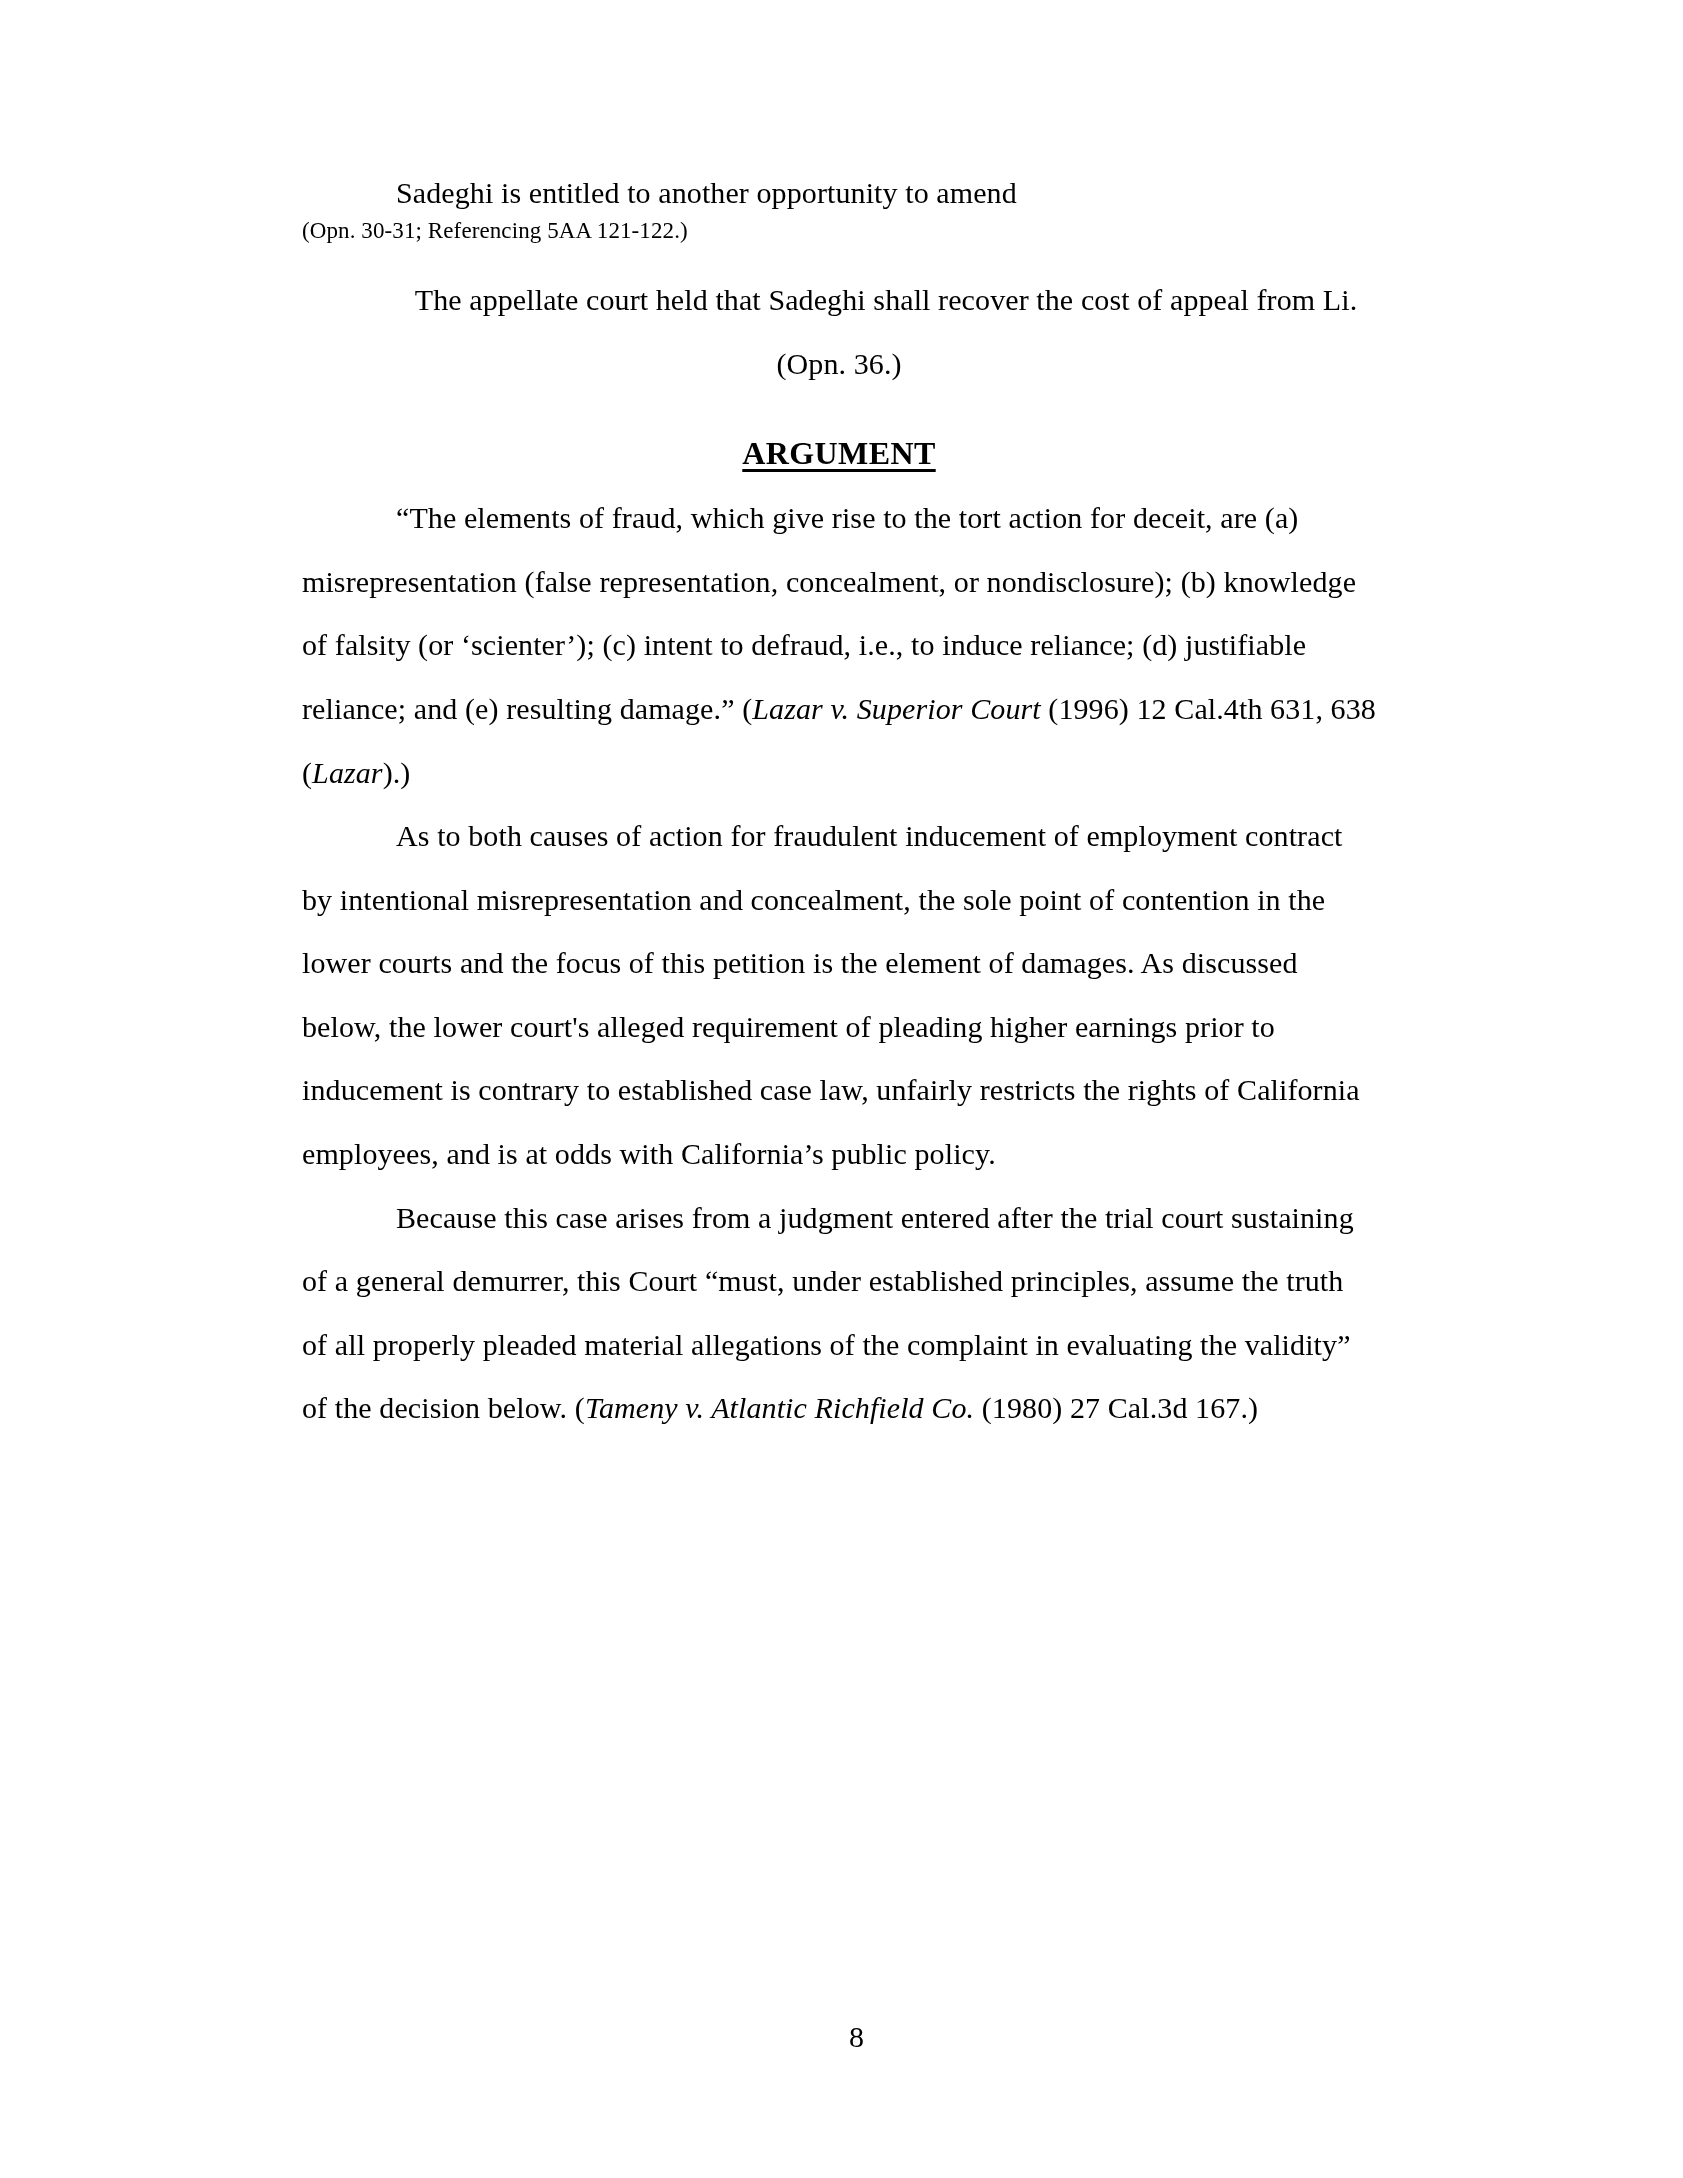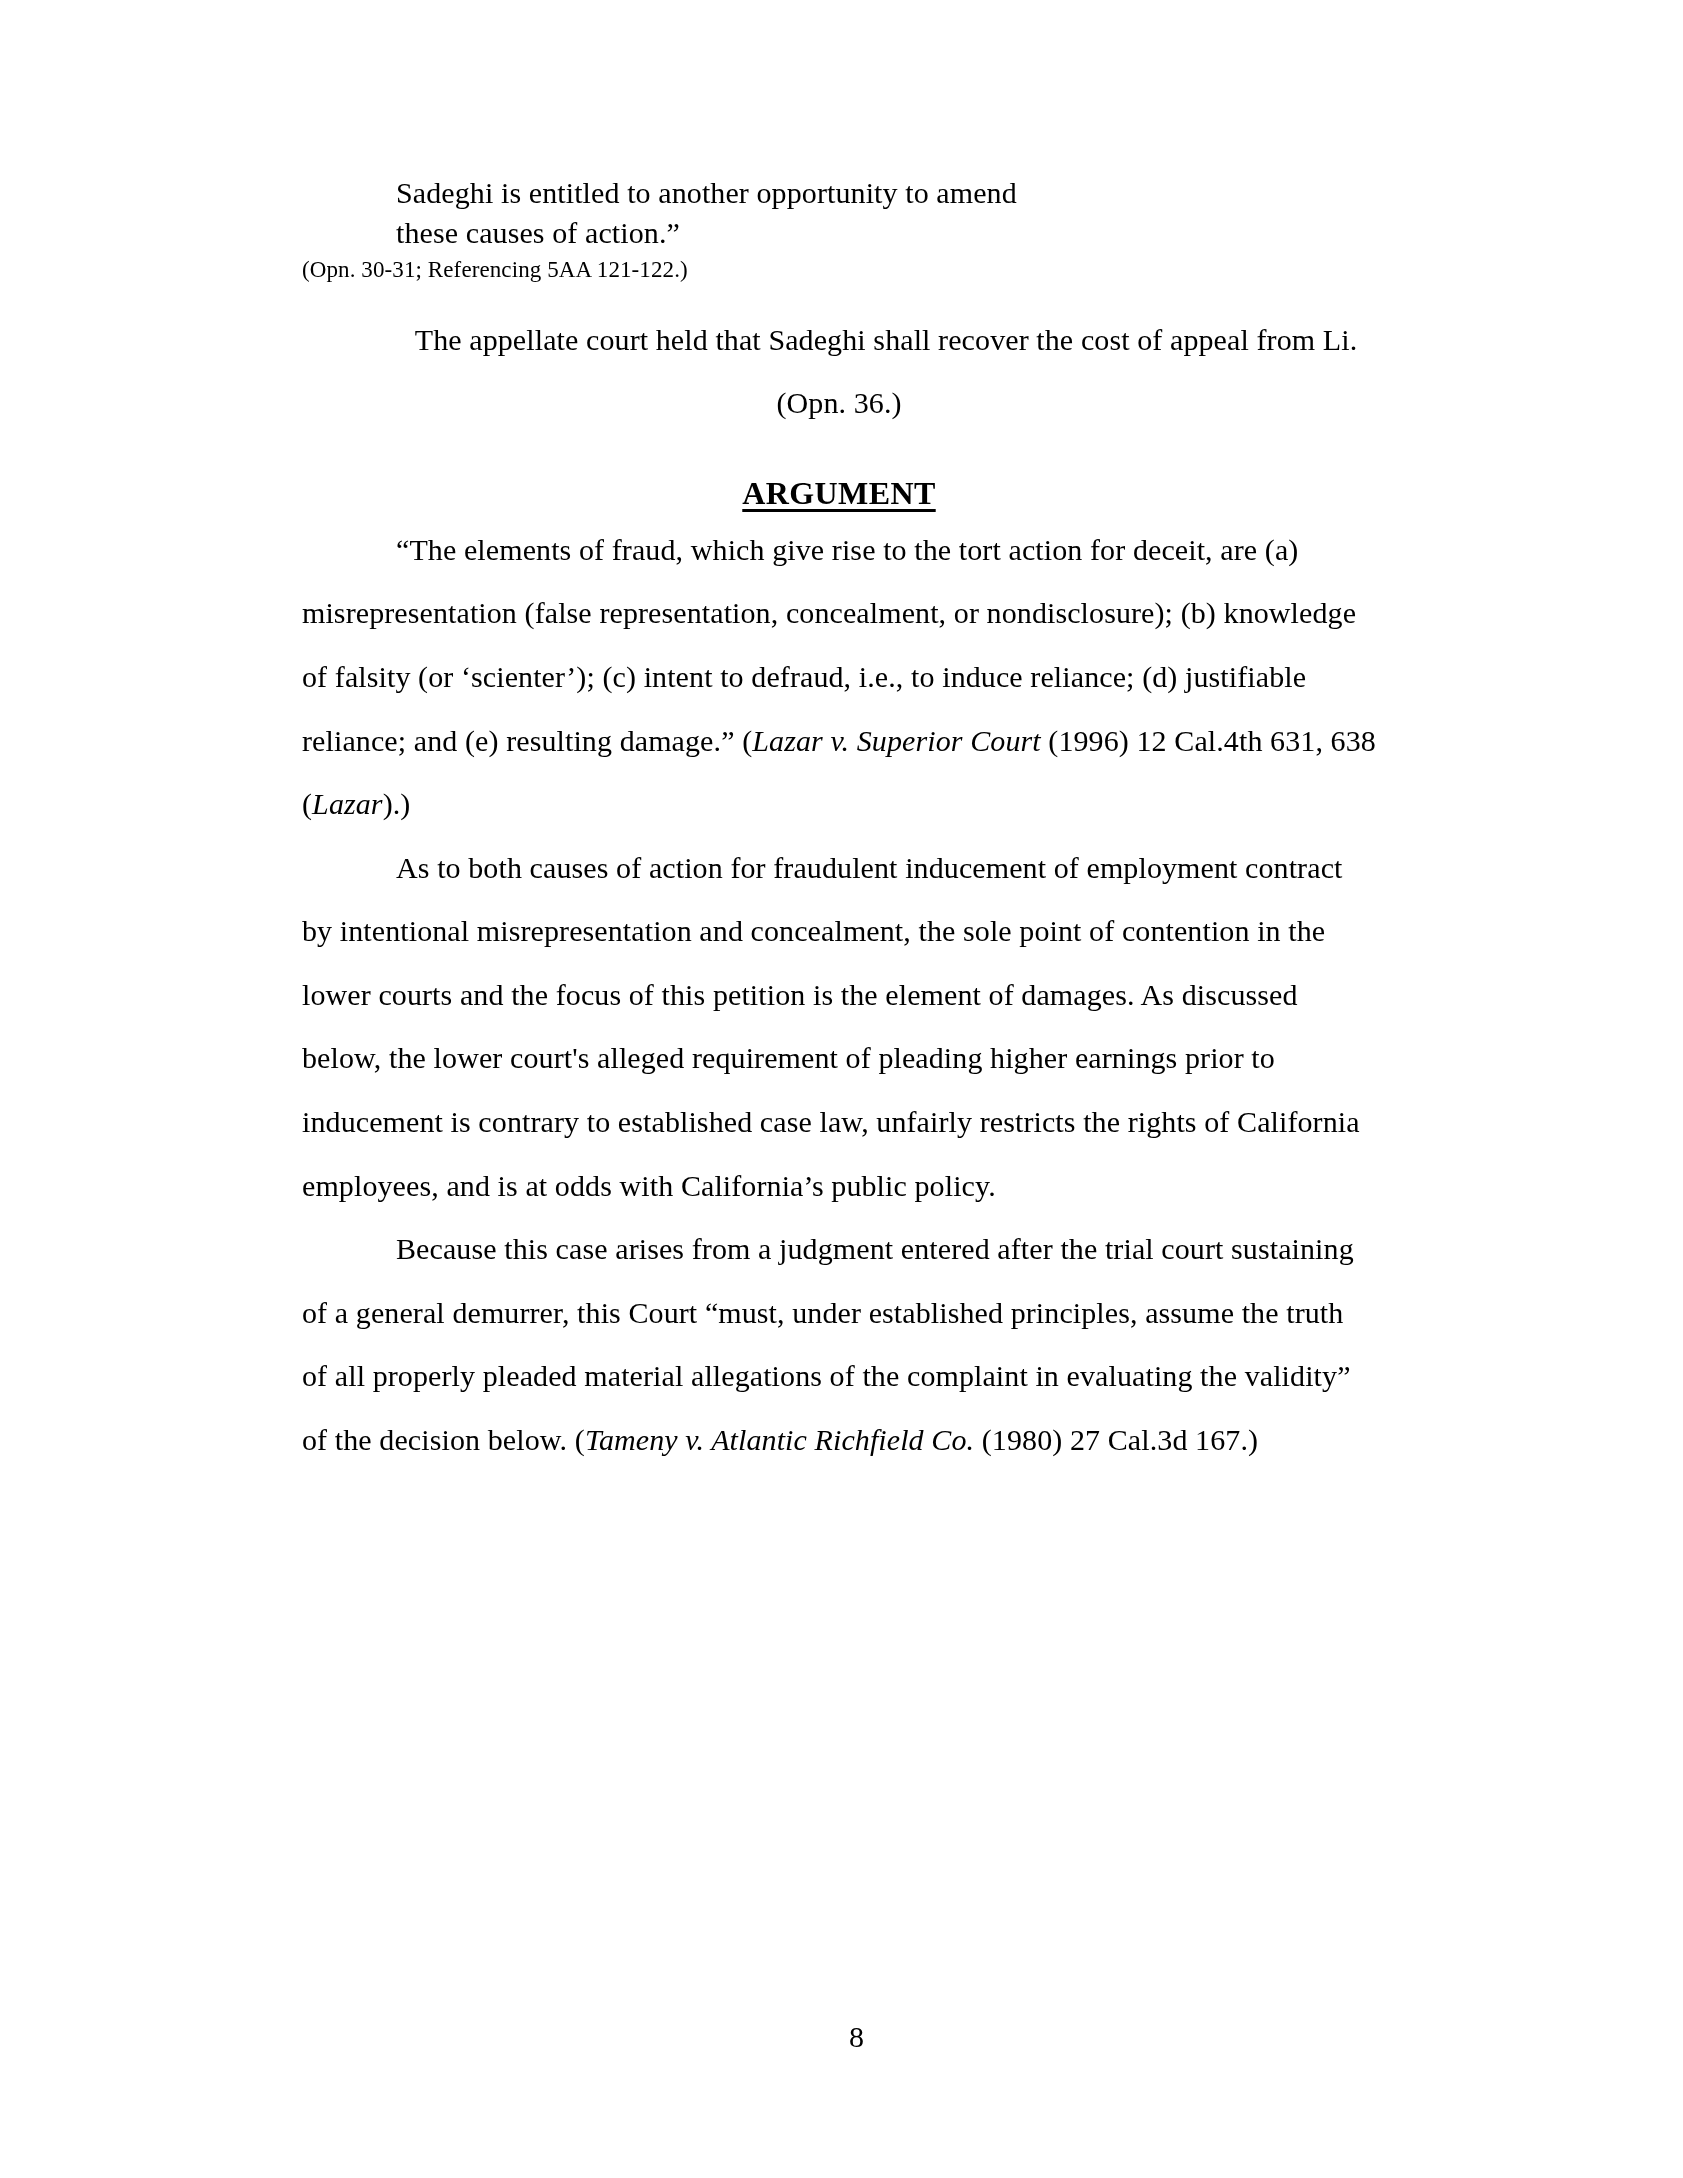--- a/index.html
+++ b/index.html
@@ -65,21 +65,21 @@
     text-indent: 94px;
     letter-spacing: 0.1px;
   }
   .para-gap-top {
     margin-top: 22px;
     text-align: center;
   }
 
   
   .section-heading {
-    margin: 40px 0 6px 0;
+    margin: 40px 0 14px 0;
     text-align: center;
     font-size: 32px;
     font-weight: bold;
     letter-spacing: 0.4px;
   }
   .section-heading span.ul {
     text-decoration: underline;
     text-underline-offset: 5px;
     text-decoration-thickness: 3px;
   }
@@ -101,21 +101,20 @@
 </style>
 </head>
 <body>
 
 <div class="page">
 
   <div class="content">
 
     <blockquote class="blockquote">
       <p>Sadeghi is entitled to another opportunity to amend</p>
-      <p>these causes of action.”</p>
     </blockquote>
 
     <p class="citation-line">(Opn. 30-31; Referencing 5AA 121-122.)</p>
 
     <p class="body-para para-gap-top">The appellate court held that Sadeghi shall recover the cost of appeal from Li. (Opn. 36.)</p>
 
     <h2 class="section-heading"><span class="ul">ARGUMENT</span></h2>
 
     <p class="body-para"><span>“The elements of fraud, which give rise to the tort action for deceit, are (a) misrepresentation (false representation, concealment, or nondisclosure); (b) knowledge of falsity (or ‘scienter’); (c) intent to defraud, i.e., to induce reliance; (d) justifiable reliance; and (e) resulting damage.” (</span><span class="ital">Lazar v. Superior Court</span><span> (1996) 12 Cal.4th 631, 638 (</span><span class="ital">Lazar</span><span>).)</span></p>
 

